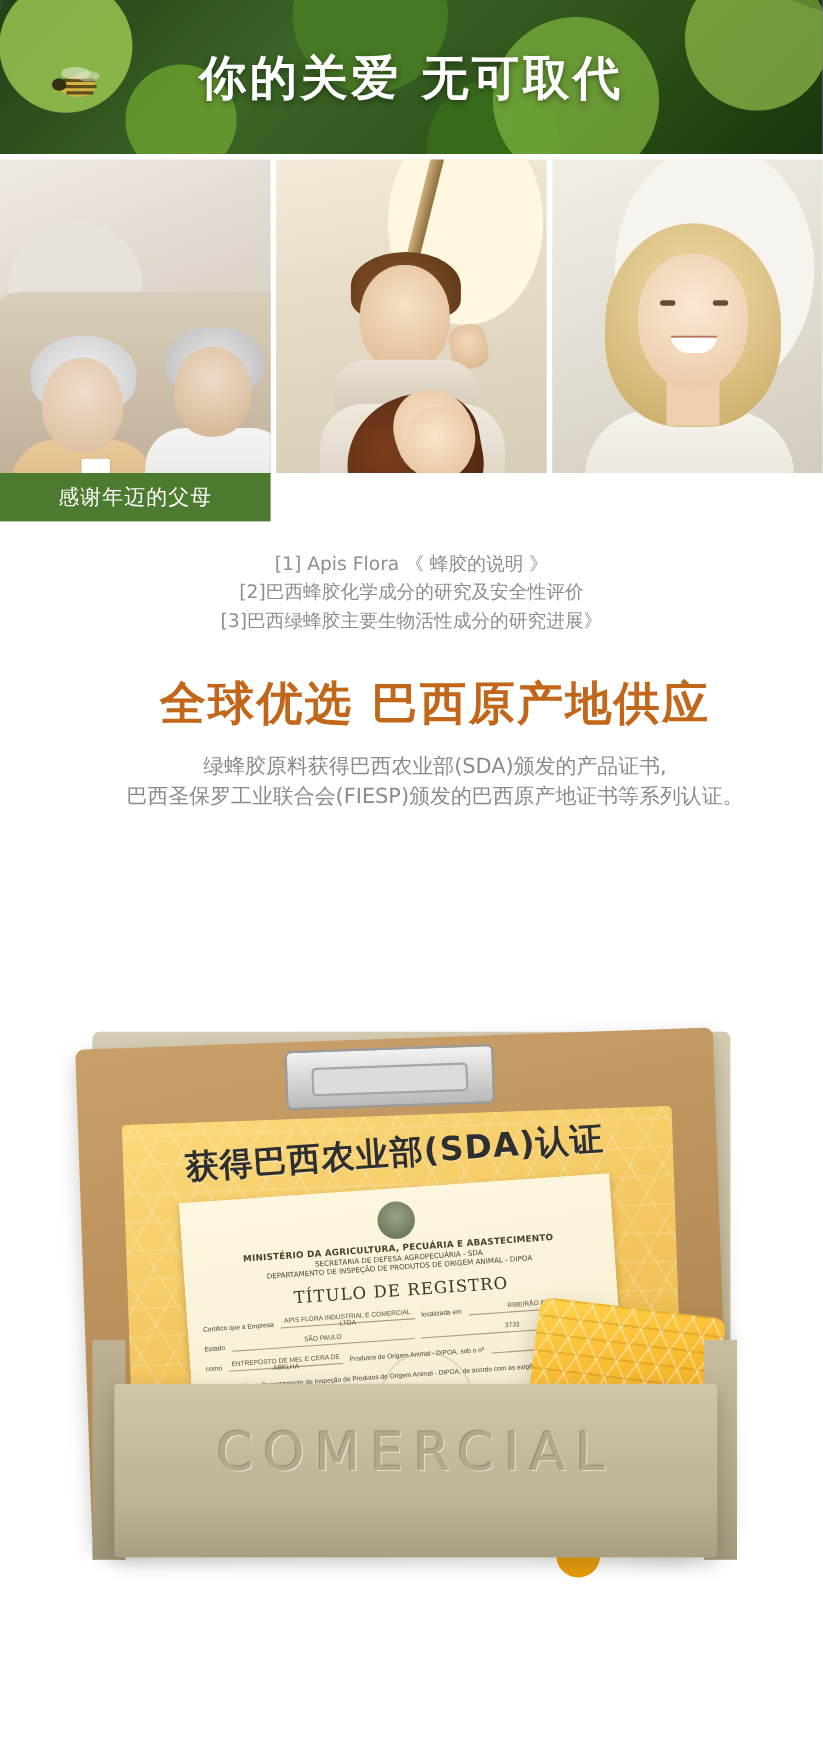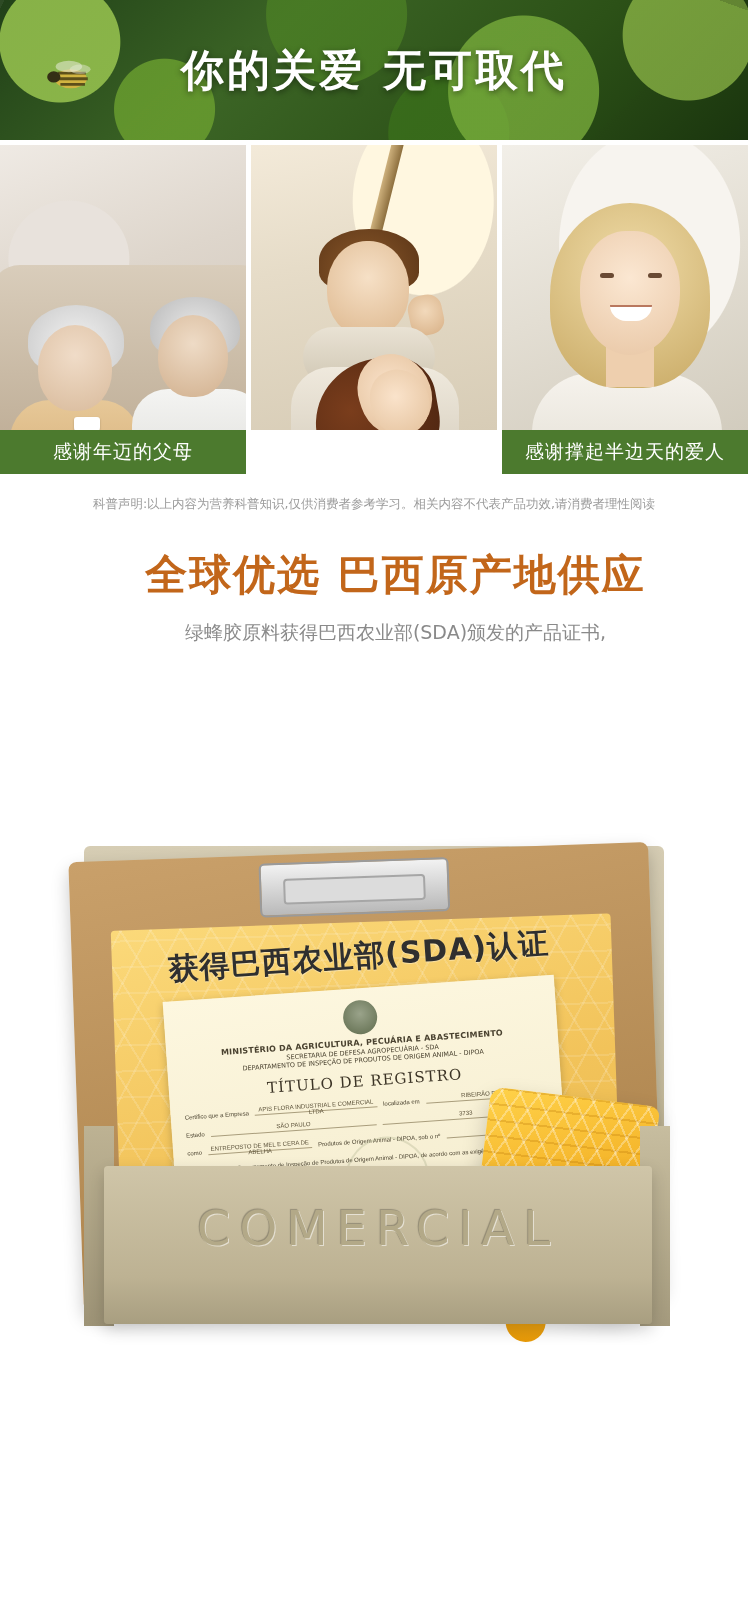--- a/index.html
+++ b/index.html
@@ -534,31 +534,35 @@
     <div class="photo-col">
       <div class="photo p3">
         <div class="body"></div>
         <div class="hair"></div>
         <div class="neck"></div>
         <div class="face"></div>
         <div class="eye-l"></div>
           <div class="eye-r"></div>
         <div class="smile"></div>
       </div>
-      <div class="caption">感谢撑起半边天的爱人</div>
     </div>
 
   </div>
 
-  <div class="disclaimer">科普声明:以上内容为营养科普知识,仅供消费者参考学习。相关内容不代表产品功效,请消费者理性阅读</div>
+  <div class="refs">
+    <div>[1] Apis Flora 《 蜂胶的说明 》</div>
+    <div>[2]巴西蜂胶化学成分的研究及安全性评价</div>
+    <div>[3]巴西绿蜂胶主要生物活性成分的研究进展》</div>
+  </div>
 
   <div class="sec2">
     <h2>全球优选 巴西原产地供应</h2>
     <div class="sub2">
       <div>绿蜂胶原料获得巴西农业部(SDA)颁发的产品证书,</div>
+      <div>巴西圣保罗工业联合会(FIESP)颁发的巴西原产地证书等系列认证。</div>
     </div>
   </div>
 
   <div class="cert-wrap">
     <div class="box-back"></div>
     <div class="straw"></div>
 
     <div class="clipboard">
       <div class="clip-metal"></div>
 

